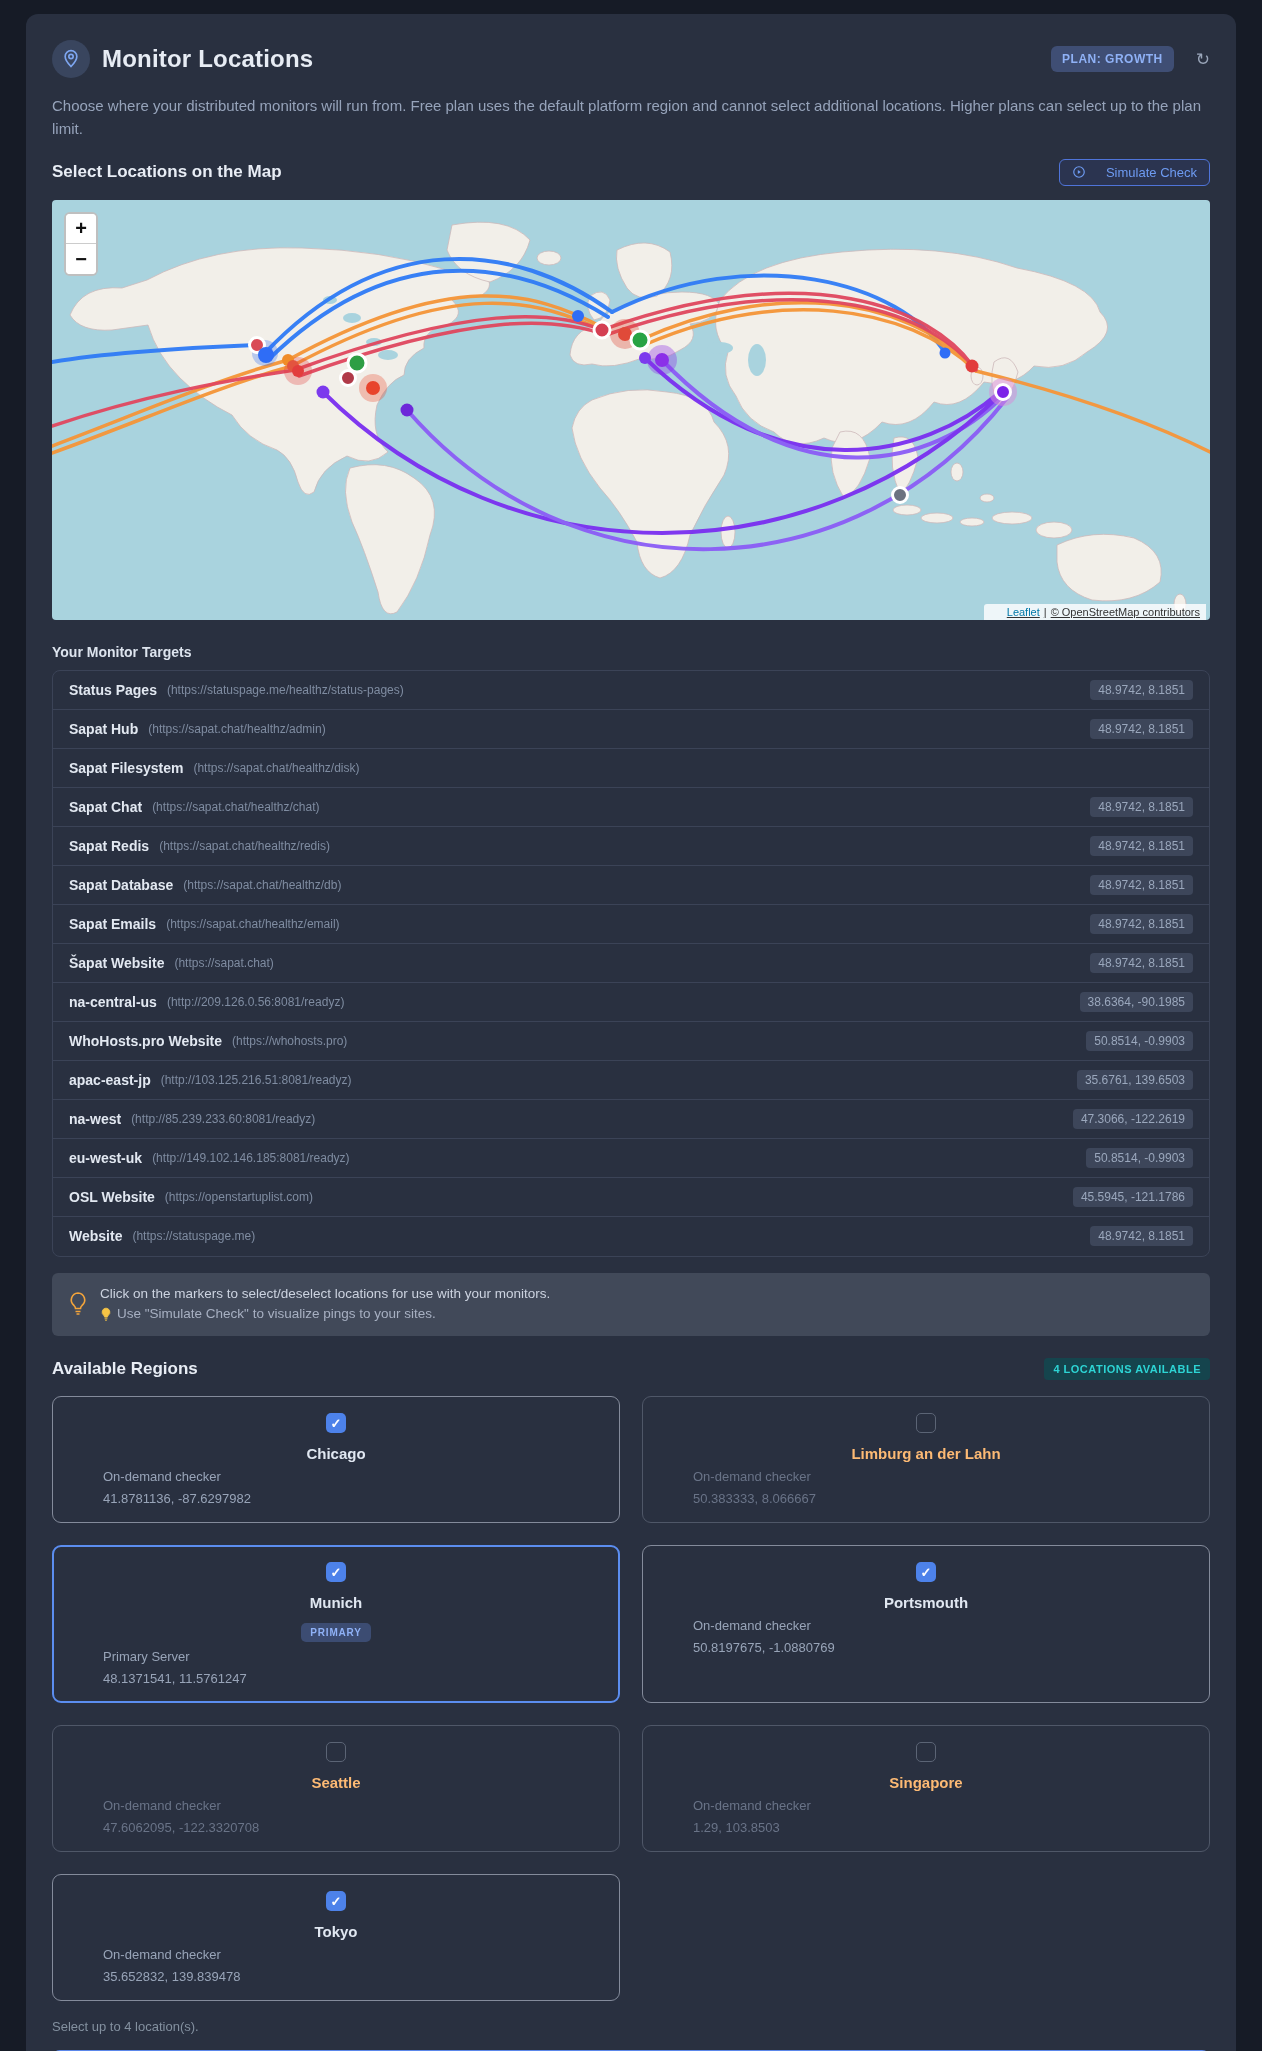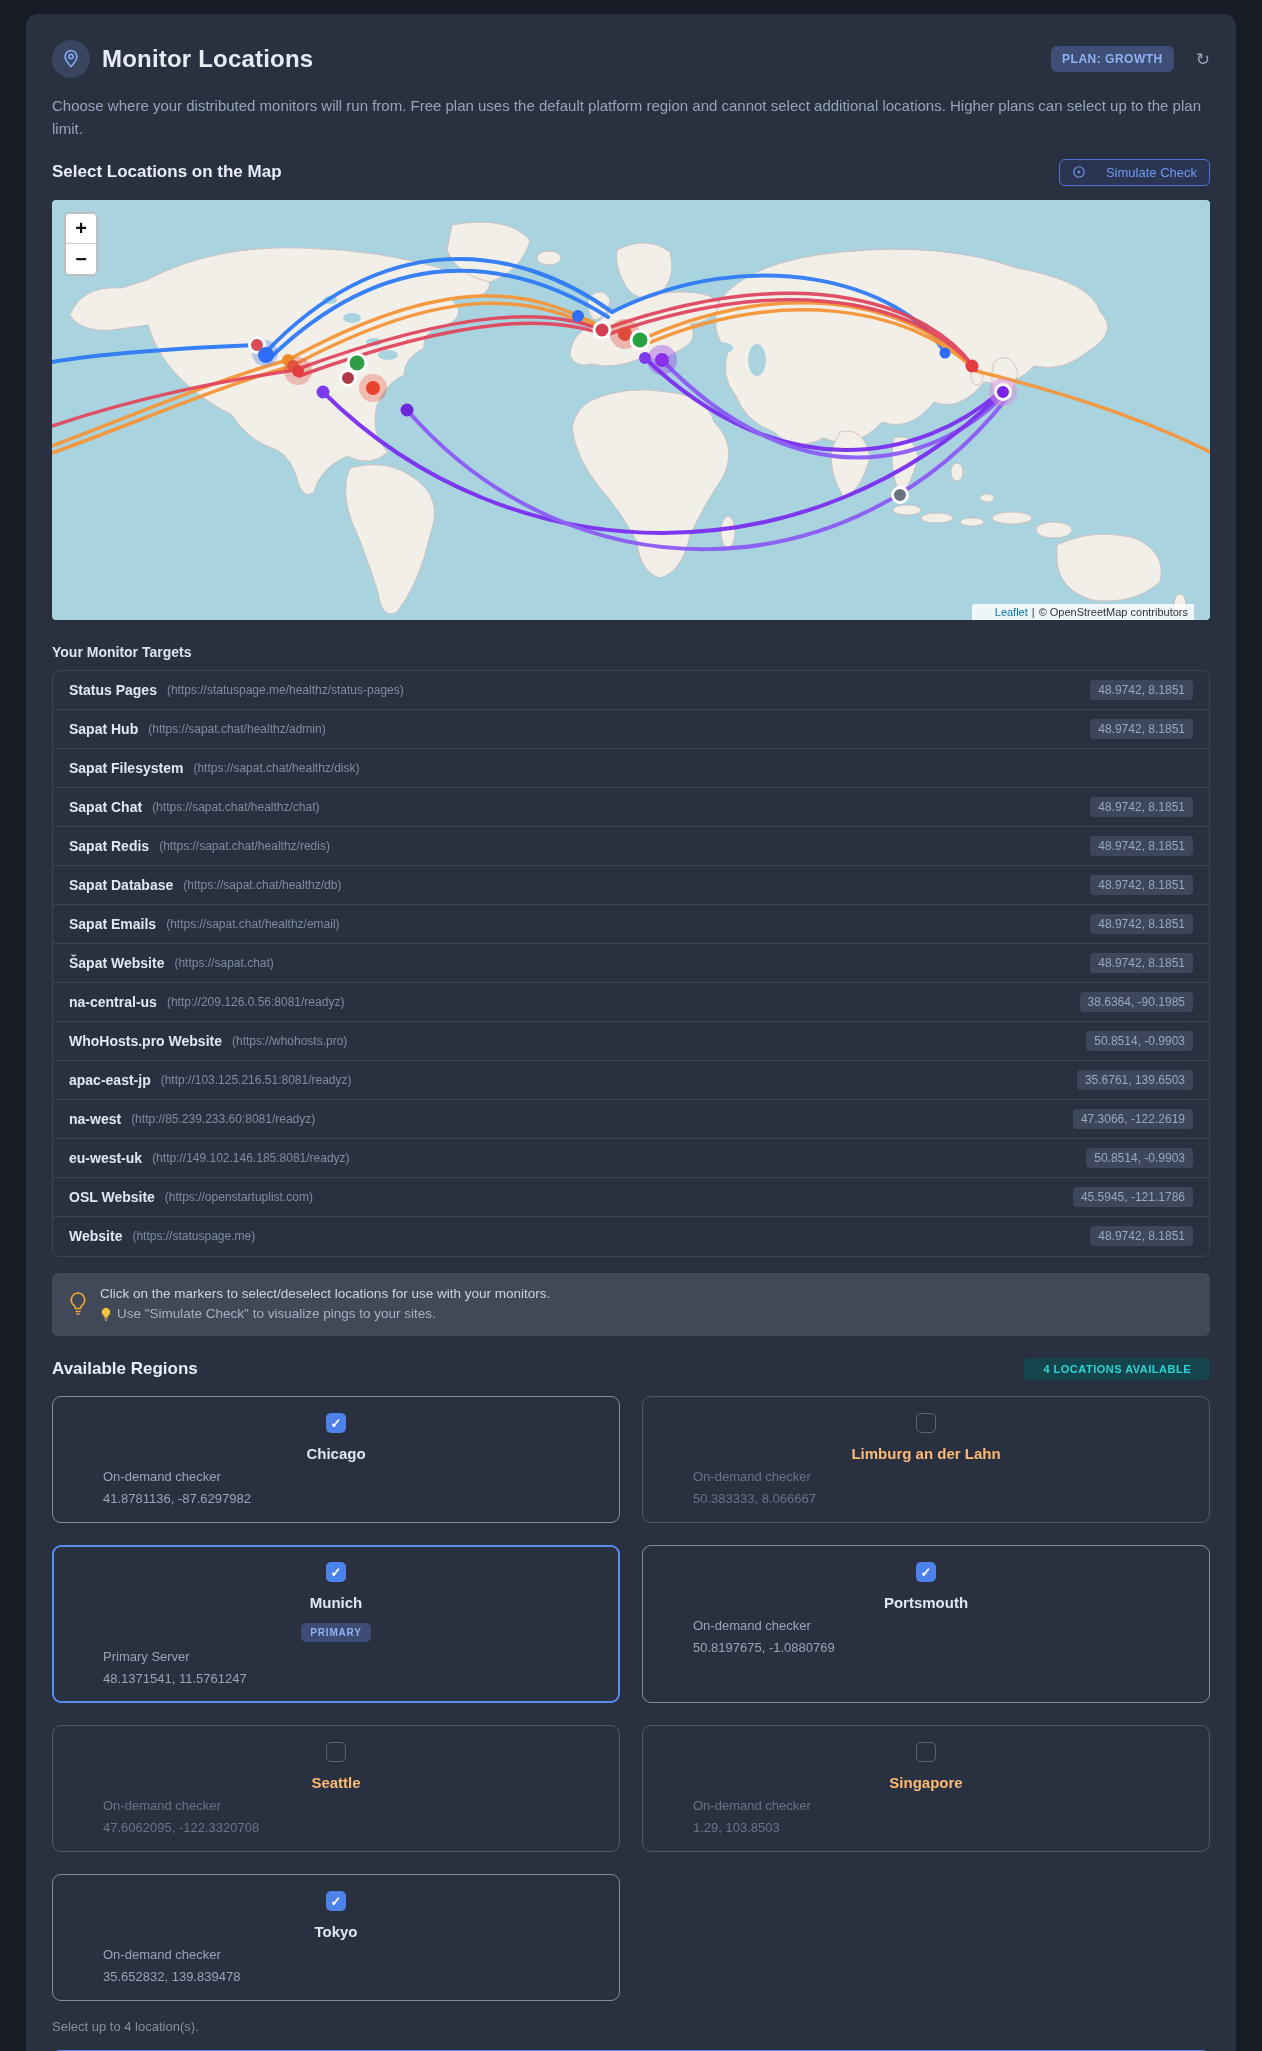--- a/index.html
+++ b/index.html
@@ -43,23 +43,24 @@
   .leaflet-zoom {
     position:absolute; top:12px; left:12px; width:34px;
     background:#fff; border:2px solid rgba(0,0,0,.25); border-radius:6px; overflow:hidden;
   }
   .leaflet-zoom button {
     display:block; width:100%; height:30px; background:#fff; border:none;
     font-size:20px; font-weight:700; color:#111; cursor:pointer; line-height:28px;
   }
   .leaflet-zoom button:first-child { border-bottom:1px solid #ccc; }
   .attrib {
-    position:absolute; right:16px; bottom:0; background:rgba(255,255,255,.8);
+    position:absolute; right:4px; bottom:0; background:rgba(255,255,255,.8);
     font-size:11px; color:#333; padding:2px 6px; display:flex; align-items:center; gap:4px;
     border-top-left-radius:3px;
+    text-decoration:underline;
   }
   .attrib a { color:#0078a8; text-decoration:none; }
   .flag { display:inline-block; width:13px; height:9px; border-radius:1px; overflow:hidden; }
   .flag .b { height:50%; background:#4f7fd0; } .flag .y { height:50%; background:#f7d648; }
 
   
   .targets-head { margin-top:24px; font-size:14px; font-weight:700; color:#dde4ee; }
   .targets-list { margin-top:10px; border:1px solid #3b4357; border-radius:8px; overflow:hidden; }
   .target-row {
     display:flex; align-items:center; height:39px; padding:0 16px;
@@ -78,21 +79,21 @@
     margin-top:16px; background:#414959; border-radius:6px; padding:11px 16px;
     display:flex; gap:12px; align-items:center;
   }
   .tip-lines { font-size:13.5px; color:#ccd3e0; line-height:1.55; }
   .tip-line2 { color:#a7b0c2; display:flex; align-items:center; gap:5px; }
 
   
   .regions-row { display:flex; align-items:center; margin-top:22px; }
   .regions-badge {
     margin-left:auto; background:#15444d; color:#2dd4d4; font-size:11px; font-weight:700;
-    letter-spacing:.5px; padding:5px 19px; border-radius:4px;
+    letter-spacing:.5px; padding:5px 9px; border-radius:4px;
   }
   .grid { margin-top:16px; display:grid; grid-template-columns:1fr 1fr; gap:22px; }
   .region-card {
     border:1px solid #848b9b; border-radius:9px; padding:16px 18px; min-height:118px;
     cursor:pointer; background:transparent;
   }
   .region-card.primary { border:2px solid #5b8def; padding:15px 17px; }
   .region-card.disabled { border-color:#4f5768; }
   .rc-top { display:flex; align-items:center; gap:12px;flex-direction:column; }
   .rc-name { font-size:15px; font-weight:700; color:#e0e7f1; }

